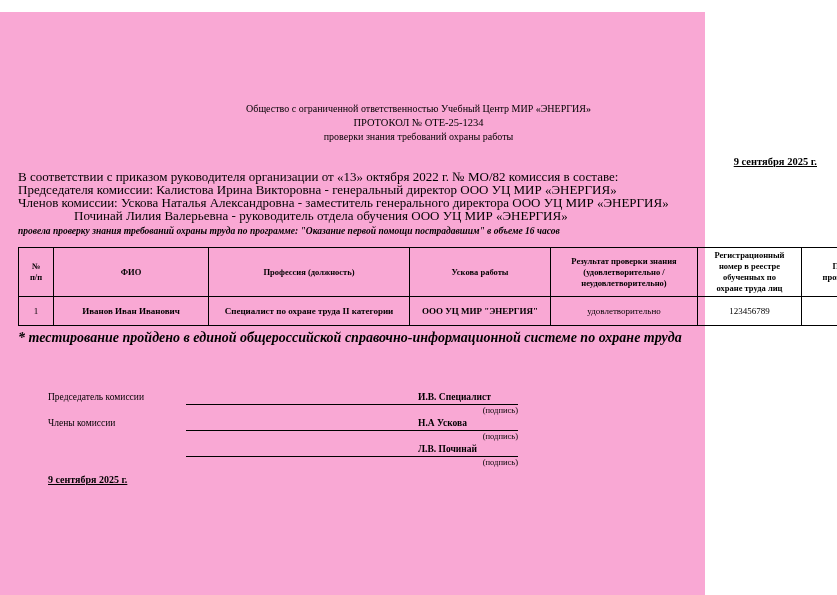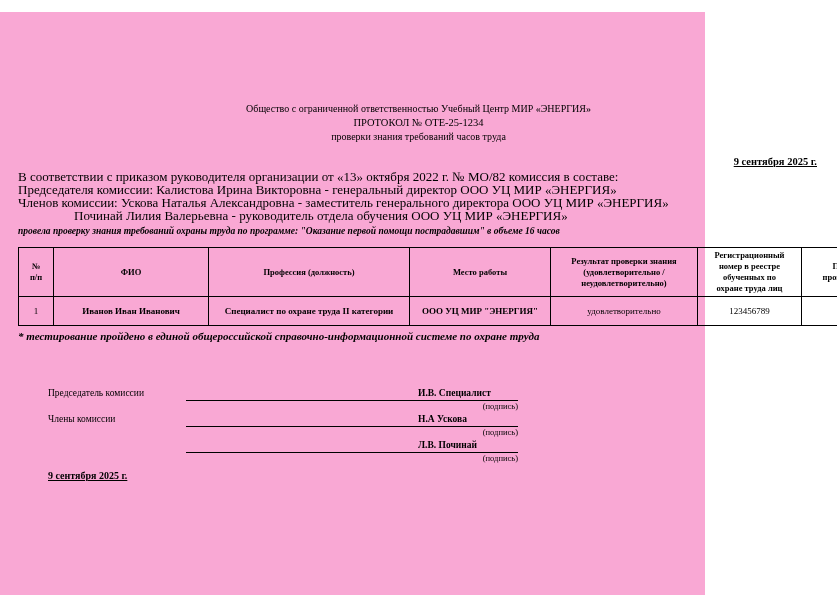--- a/index.html
+++ b/index.html
@@ -93,21 +93,21 @@
   .col1 { width: 28px; }
   .col2 { width: 148px; }
   .col3 { width: 194px; }
   .col4 { width: 134px; }
   .col5 { width: 140px; }
   .col6 { width: 97px; }
   .col7 { width: 88px; }
 
   .footnote {
     margin-top: 4px;
-    font-size: 11px;
+    font-size: 14px;
     font-style: italic;
     font-weight: bold;
   }
 
   .signatures {
     margin-top: 46px;
     font-size: 9.5px;
     position: relative;
   }
   .sig-row {
@@ -161,21 +161,21 @@
 
 <div class="page">
   <div class="doc">
 
     <div class="title-line center">Общество с ограниченной ответственностью Учебный Центр МИР «ЭНЕРГИЯ»</div>
 
     <div class="title-line big center">
       <span>ПРОТОКОЛ № </span><span class="bold">ОТЕ-25-1234</span>
     </div>
 
-    <div class="title-line center bold">проверки знания требований часов труда</div>
+    <div class="title-line center bold">проверки знания требований охраны работы</div>
 
     <div class="date-right">9 сентября 2025 г.</div>
 
     <div class="intro">
       <div class="indent-1">
         <span>В соответствии с приказом руководителя организации от </span><span class="bold">«13» октября 2022 г. № МО/82 комиссия в составе</span><span>:</span>
       </div>
       <div class="indent-1">
         <span>Председателя комиссии: </span><span class="bold">Калистова Ирина Викторовна  - генеральный директор  ООО УЦ МИР «ЭНЕРГИЯ»</span>
       </div>
@@ -191,21 +191,21 @@
 
     <table class="main">
       <thead>
         <tr>
           <th class="col1">
             <div>№</div>
             <div>п/п</div>
           </th>
           <th class="col2">ФИО</th>
           <th class="col3">Профессия (должность)</th>
-          <th class="col4">Место работы</th>
+          <th class="col4">Ускова работы</th>
           <th class="col5">
             <div>Результат проверки знания</div>
             <div>(удовлетворительно /</div>
             <div>неудовлетворительно)</div>
           </th>
           <th class="col6">
             <div>Регистрационный</div>
             <div>номер в реестре</div>
             <div>обученных по</div>
             <div>охране труда лиц</div>

